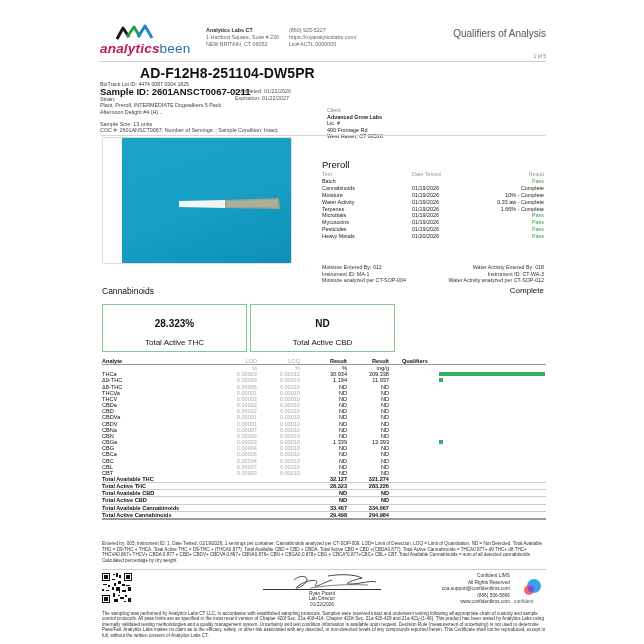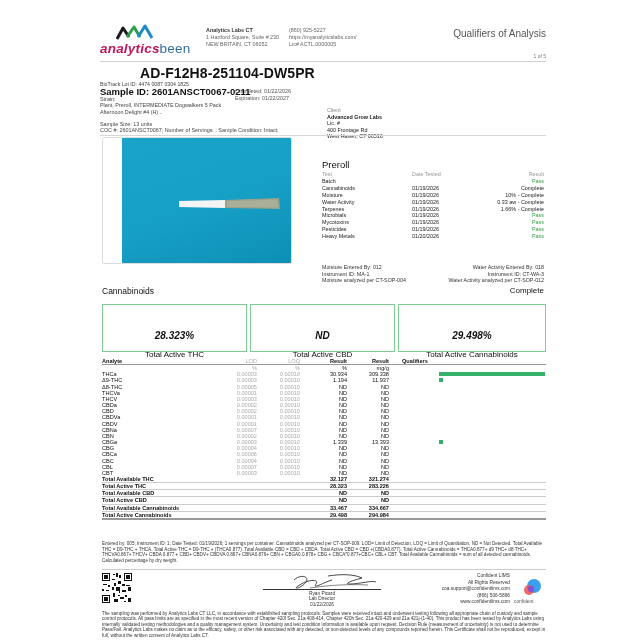--- a/index.html
+++ b/index.html
@@ -48,21 +48,21 @@
   .pass { color: #33a046; }
 
   .moist { position: absolute; left: 222px; top: 242px; font-size: 5.3px; line-height: 6.6px; color: #333; }
   .water { position: absolute; right: 2px; top: 242px; font-size: 5.3px; line-height: 6.6px; color: #333; text-align: right; }
 
   .cann-title { position: absolute; left: 2px; top: 264px; font-size: 8.5px; color: #111; }
   .cann-status { position: absolute; right: 2px; top: 264px; font-size: 8px; color: #111; }
 
   
   .box { position: absolute; top: 282px; height: 48px; border: 1.5px solid #7fcd95; background: #fff; text-align: center; }
-  .box .val { font-size: 10px; font-weight: bold; margin-top: 25px; font-style: italic; }
+  .box .val { font-size: 10px; font-weight: bold; margin-top: 13px; }
   .box .lbl { font-size: 8px; margin-top: 9px; }
 
   
   .tbl { position: absolute; left: 2px; top: 336px; width: 444px; }
   .row { display: flex; font-size: 5.6px; line-height: 6.15px; position: relative; }
   .row .a { width: 100px; color: #111; }
   .row .lod { width: 55px; text-align: right; color: #aaa; }
   .row .loq { width: 43px; text-align: right; color: #aaa; }
   .row .r1 { width: 47px; text-align: right; color: #111; }
   .row .r2 { width: 42px; text-align: right; color: #111; }
@@ -221,24 +221,20 @@
   <div class="cann-title">Cannabinoids</div>
   <div class="cann-status">Complete</div>
 
   <div class="box" style="left:2px; width:145px;">
     <div class="val">28.323%</div>
     <div class="lbl">Total Active THC</div>
   </div>
   <div class="box" style="left:150px; width:145px;">
     <div class="val">ND</div>
     <div class="lbl">Total Active CBD</div>
-  </div>
-  <div class="box" style="left:298px; width:148px;">
-    <div class="val">29.498%</div>
-    <div class="lbl">Total Active Cannabinoids</div>
   </div>
 
   <div class="tbl">
     <div class="row thead">
       <span class="a">Analyte</span>
       <span class="lod">LOD</span>
       <span class="loq">LOQ</span>
       <span class="r1">Result</span>
       <span class="r2">Result</span>
       <span class="q">Qualifiers</span>

